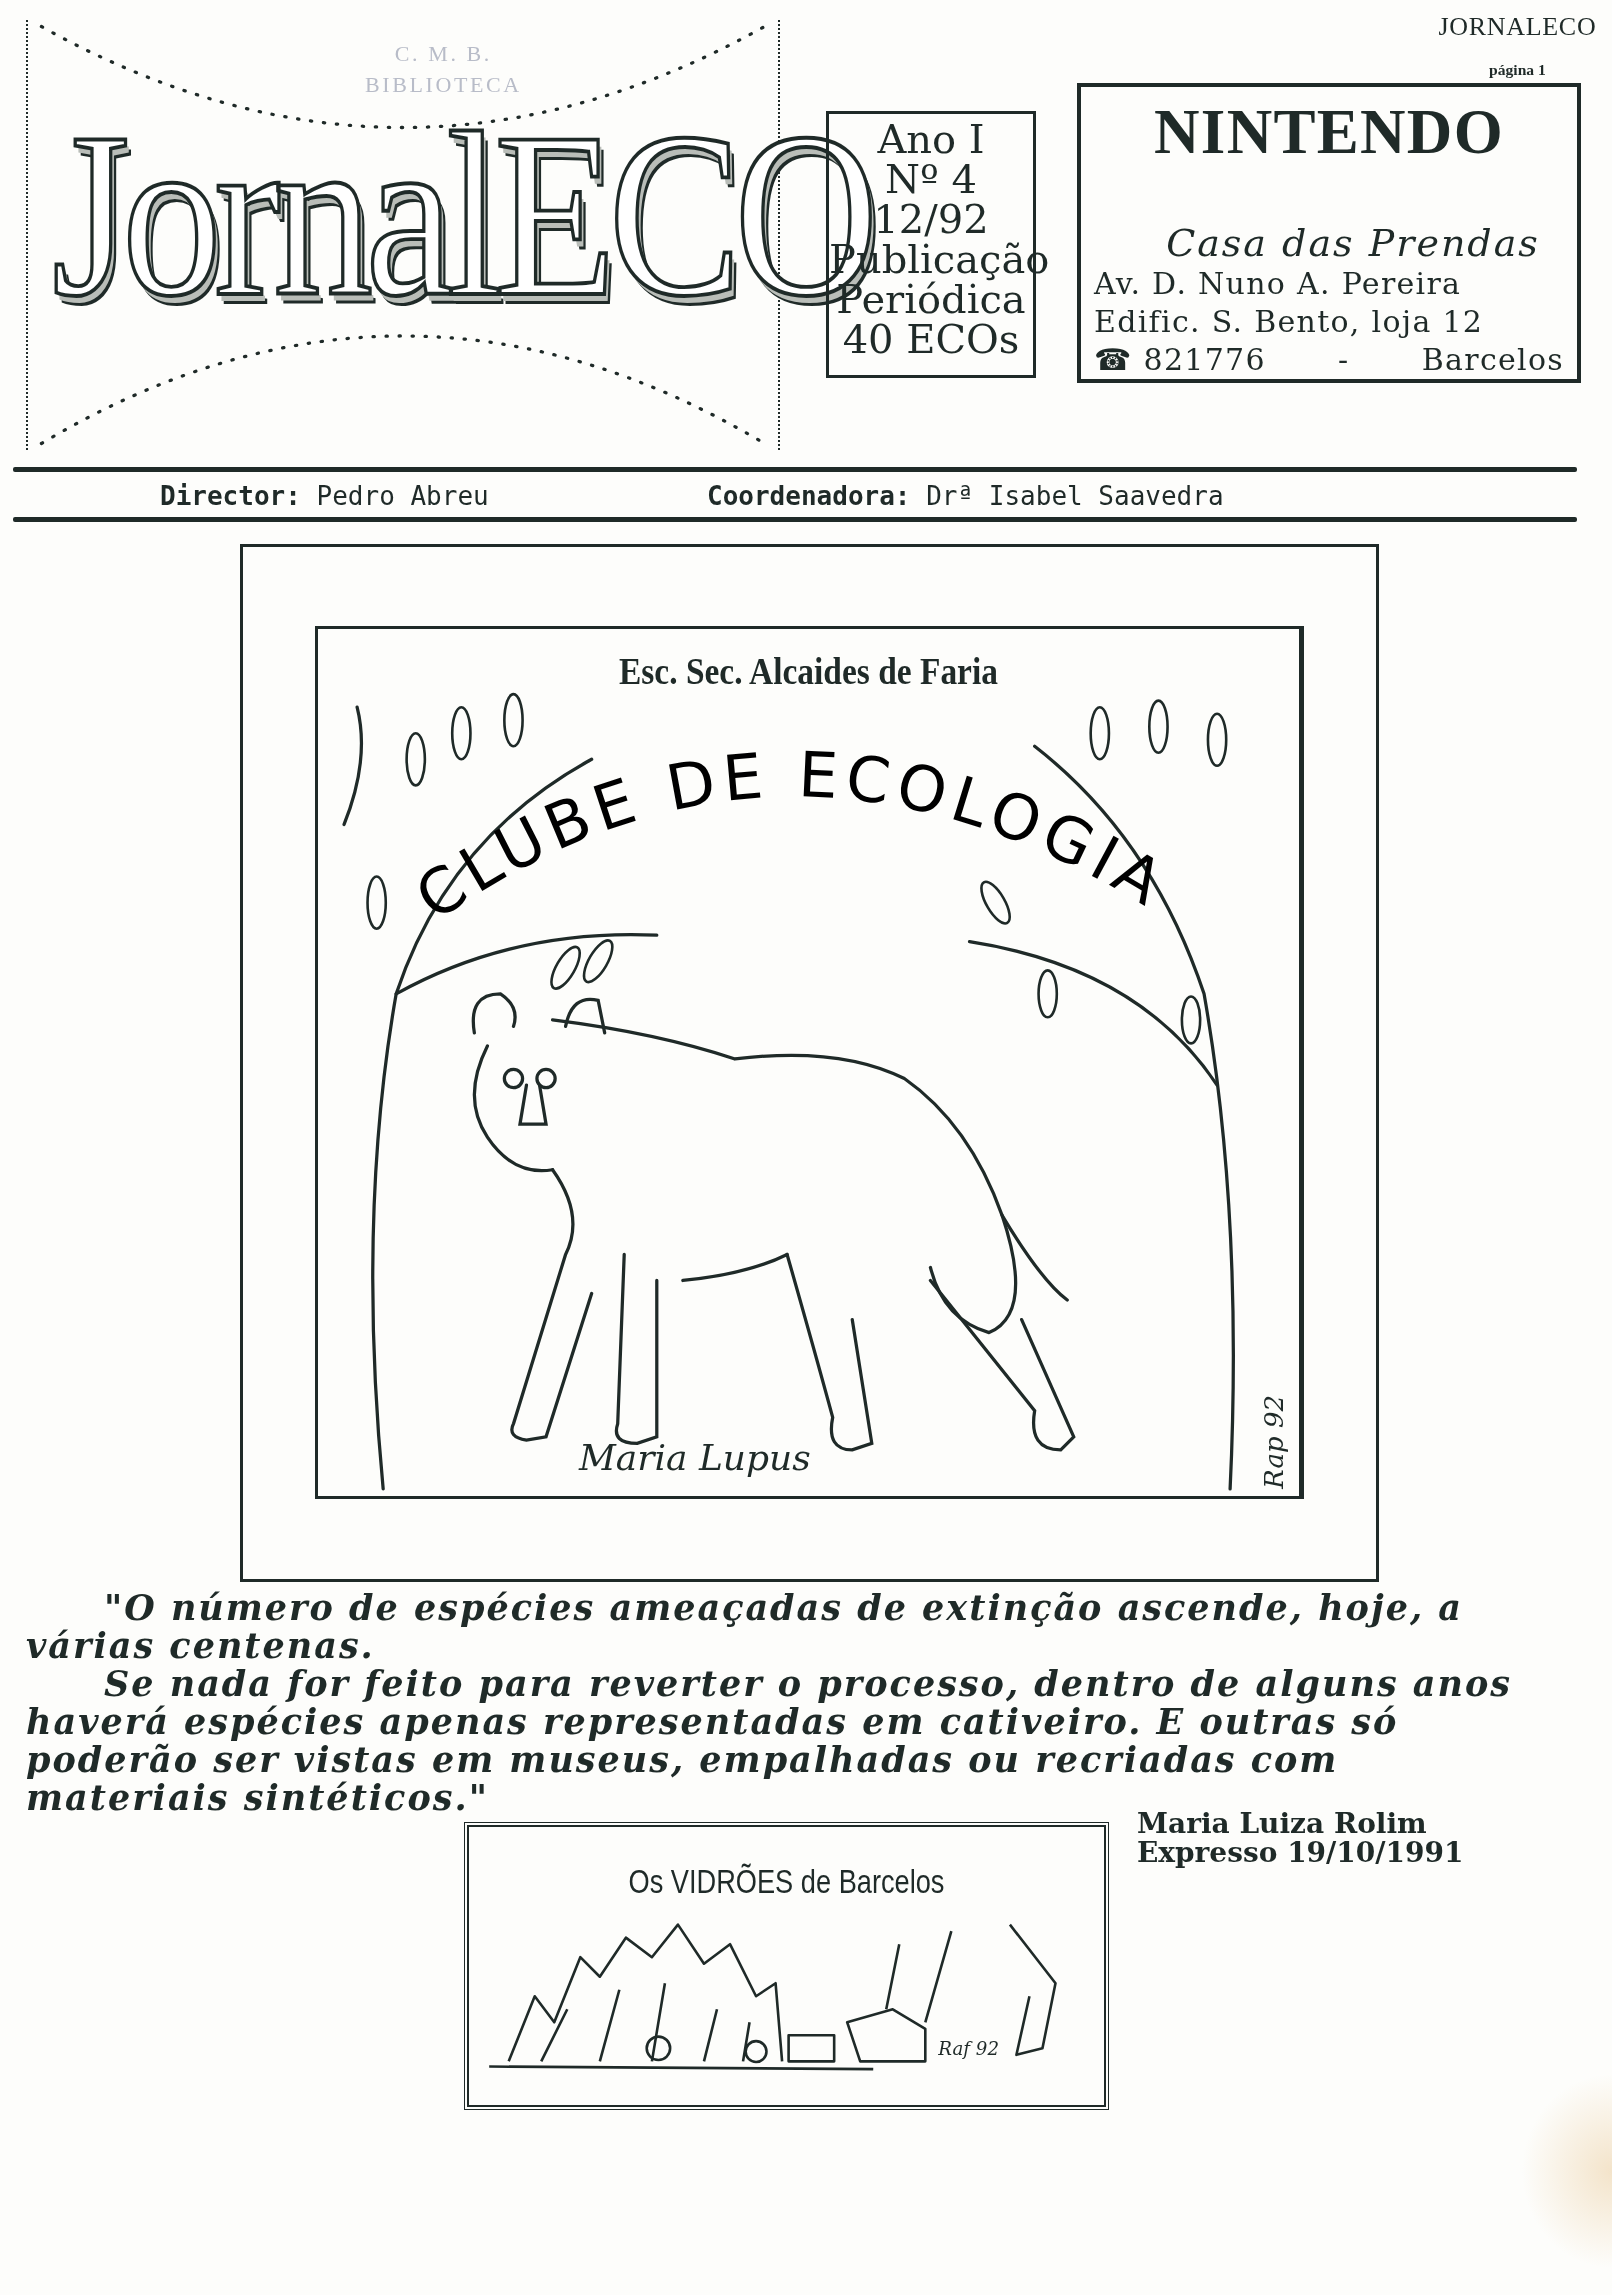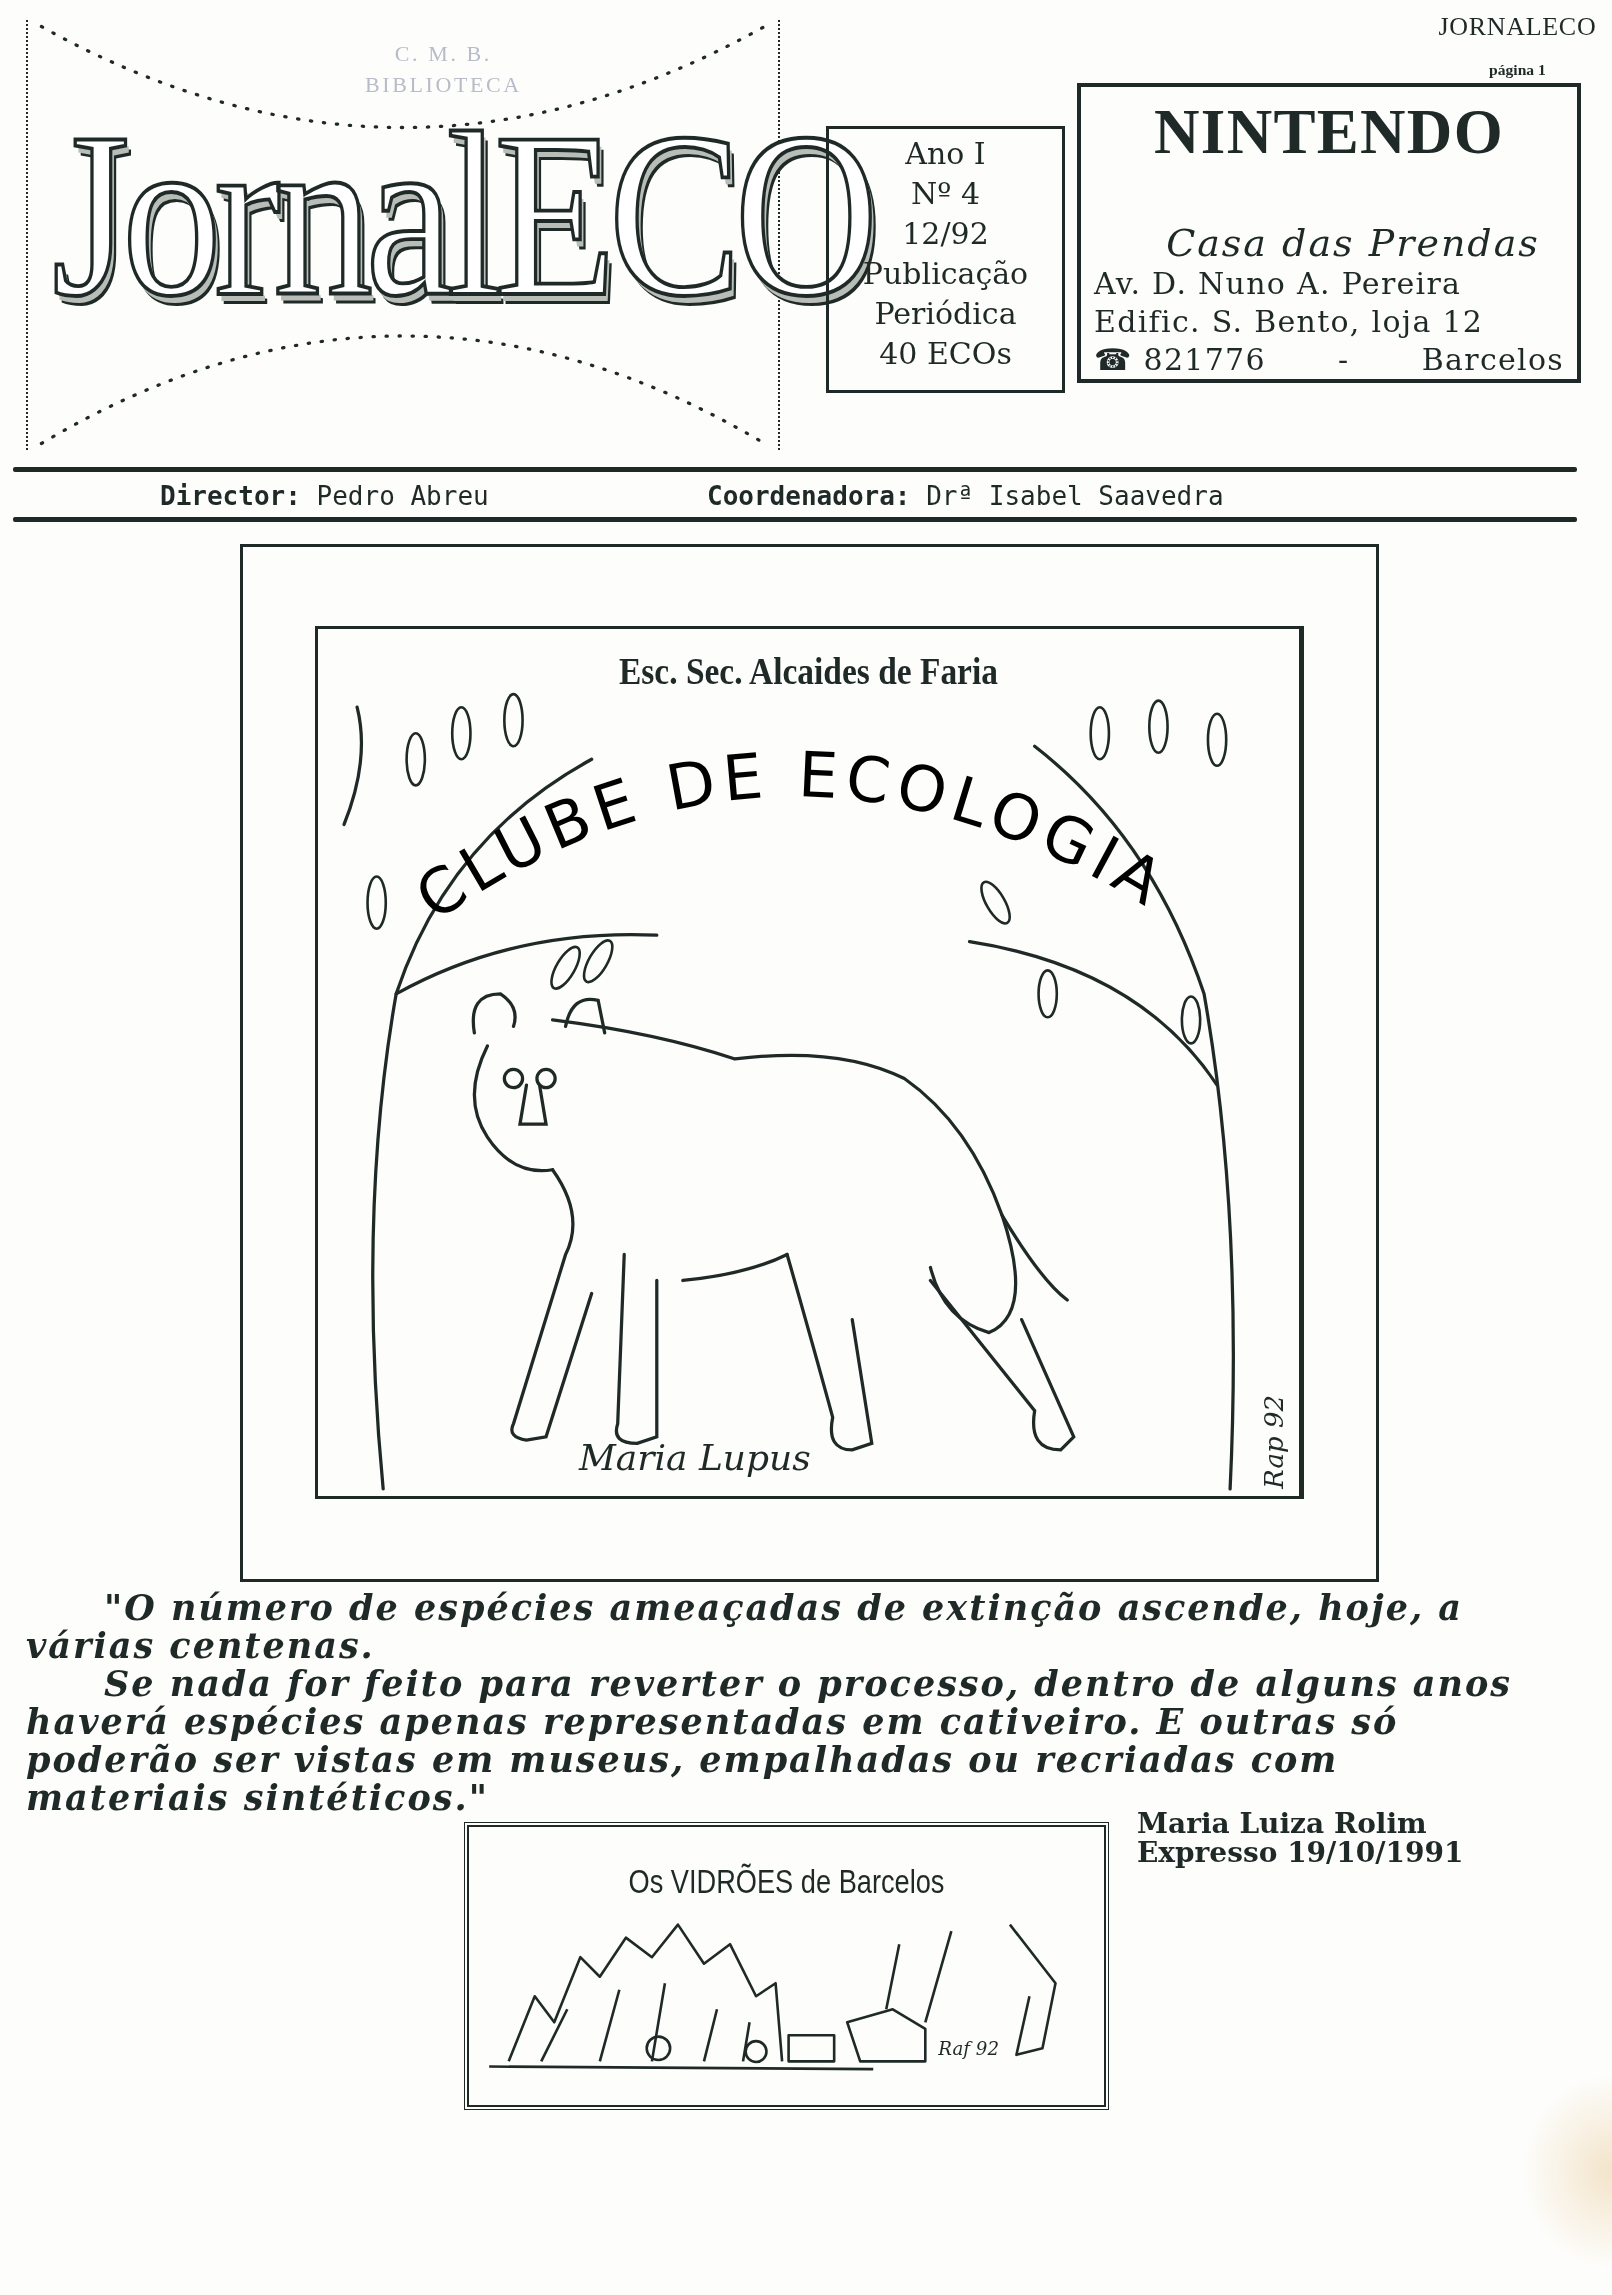--- a/index.html
+++ b/index.html
@@ -20,22 +20,22 @@
   .stamp { left: 365px; top: 39px; color: #b8bcc8; font-family: Liberation Serif, serif; font-size: 22px; text-align: center; line-height: 1.4; letter-spacing: 2.6px; }
   .logo-text {
     left: 52px; top: 78px; width: 678px; height: 274px;
     font-family: "Liberation Serif", serif; font-size: 235px; line-height: 274px;
     color: #fff; -webkit-text-stroke: 3.9px #1f2a28; letter-spacing: -9px;
     text-shadow: 3.9px 6.5px 0 #b9bdb8, 6.5px 10.4px 0 #1f2a28;
     transform: scaleX(0.85); transform-origin: left center; white-space: nowrap;
   }
 
   
-  .issue-box { left: 826px; top: 126px; width: 239px; height: 267px; border: 3.9px solid #1f2a28; padding: 5.2px 0; box-sizing: border-box;
-    text-align: center; font-family: "DejaVu Serif", serif; font-size: 30px; line-height: 40px; }
+  .issue-box { left: 826px; top: 111px; width: 210px; height: 267px; border: 3.9px solid #1f2a28; padding: 5.2px 0; box-sizing: border-box;
+    text-align: center; font-family: "DejaVu Serif", serif; font-size: 40px; line-height: 40px; }
   .issue-box .l { display: block; }
 
   
   .ad-box { left: 1077px; top: 83px; width: 504px; height: 300px; border: 4.6px solid #1f2a28; box-sizing: border-box; text-align: center; }
   .ad-title { font-family: "Liberation Serif", serif; font-weight: bold; font-size: 63px; margin-top: 9px; letter-spacing: 1.3px; }
   .ad-shop { font-family: "DejaVu Serif", serif; font-style: italic; font-size: 38px; margin-top: 52px; letter-spacing: 2px; padding-left: 48px; }
   .ad-line { font-family: "DejaVu Serif", serif; font-size: 30px; line-height: 38px; text-align: left; padding: 0 13px; letter-spacing: 1.3px; }
   .ad-phone { display: flex; justify-content: space-between; padding: 0 13px; font-size: 30px; line-height: 38px; letter-spacing: 1.3px; }
 
   

